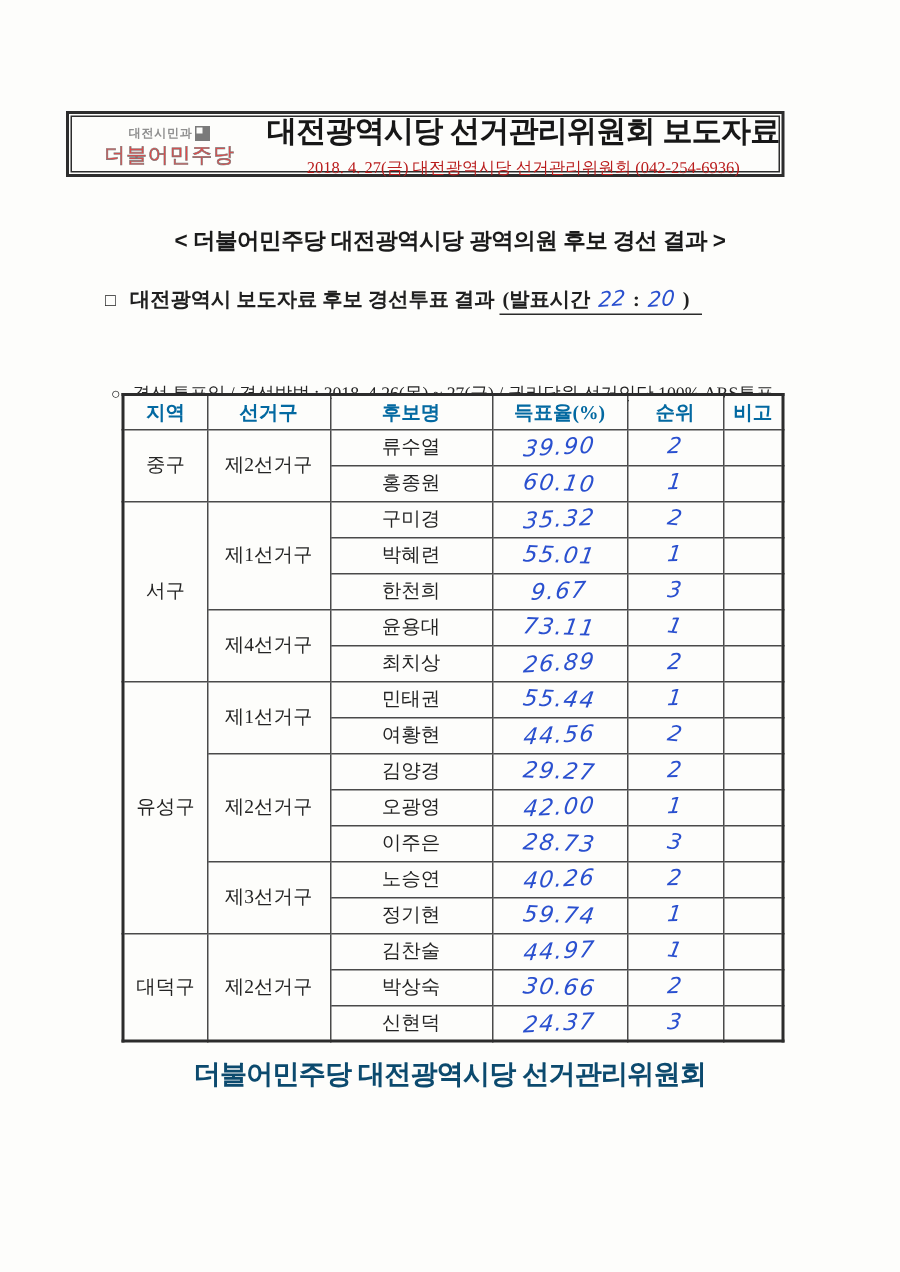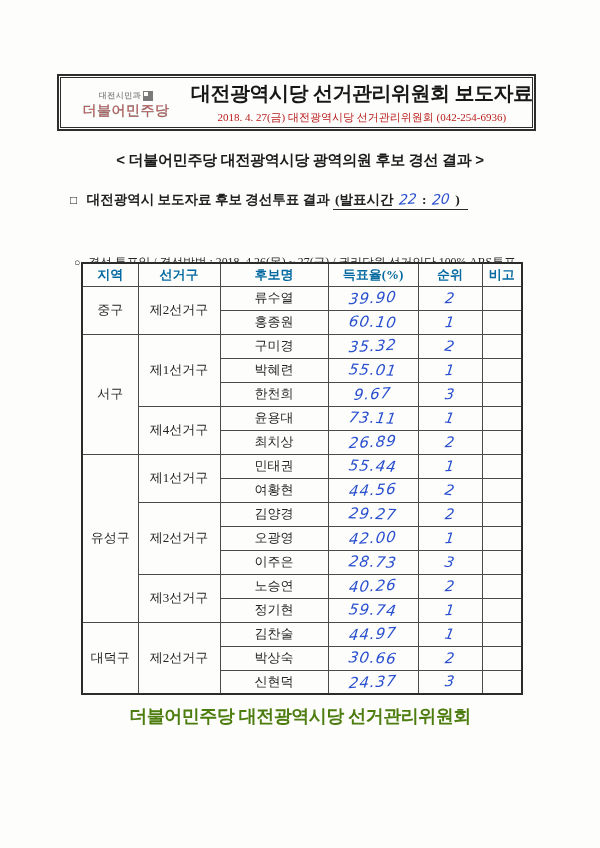--- a/index.html
+++ b/index.html
@@ -5,21 +5,21 @@
   :root{
     --ink:#1f1f1f;
     --pen:#2a50cf;
     --line:#3a3a3a;
   }
   *{margin:0;padding:0;box-sizing:border-box;}
   body{background:#ffffff;font-family:"Liberation Serif",serif;color:var(--ink);}
   .page{position:relative;width:600px;height:848px;background:#fdfdfb;overflow:hidden;}
 
   
-  .press-box{position:absolute;left:57px;top:74px;width:479px;height:57px;border:2px solid #2d2d2d;padding:1px;}
+  .press-box{position:absolute;left:44px;top:74px;width:479px;height:44px;border:2px solid #2d2d2d;padding:1px;}
   .press-box-inner{width:100%;height:100%;border:1px solid #2d2d2d;display:flex;align-items:center;}
   .logo{width:130px;flex:0 0 130px;text-align:center;padding-top:4px;}
   .logo-top{display:flex;align-items:flex-end;justify-content:center;gap:2px;color:#8f8f8f;font-family:"Liberation Sans",sans-serif;font-size:8px;font-weight:bold;letter-spacing:0.5px;}
   .logo-mark{width:10px;height:10px;background:#7a7a7a;position:relative;display:inline-block;}
   .logo-mark::after{content:"";position:absolute;left:1px;top:1px;width:4px;height:4px;background:#fdfdfb;}
   .logo-name{margin-top:1px;font-family:"Liberation Sans",sans-serif;font-size:14px;font-weight:normal;color:#ef4444;letter-spacing:0.5px;-webkit-text-stroke:0.4px #777;}
   .press-right{flex:1;text-align:center;padding-right:8px;}
   .press-title{font-family:"Liberation Sans",sans-serif;font-weight:bold;font-size:20px;letter-spacing:-0.5px;color:#171717;white-space:nowrap;}
   .press-date{margin-top:3px;font-size:11px;color:#b91c1c;white-space:nowrap;}
 
@@ -43,21 +43,21 @@
   .vote-table{position:absolute;left:81px;top:262px;border-collapse:collapse;table-layout:fixed;width:440px;border:2px solid #2c2c2c;}
   .vote-table th,.vote-table td{border:1px solid #4a4a4a;font-size:13px;text-align:center;vertical-align:middle;overflow:hidden;}
   .vote-table th{height:23px;font-weight:bold;color:#0369a1;background:#fdfdfb;}
   .vote-table td{height:24px;color:#242424;}
   .pct-hw{font-size:15px;letter-spacing:1px;transform:rotate(-3deg) skewX(-9deg);}
   .rank-hw{font-size:14.5px;transform:rotate(-2deg) skewX(-9deg);}
   .vote-table tr:nth-child(even) .pct-hw{transform:rotate(2deg) skewX(-7deg);}
   .vote-table tr:nth-child(3n) .rank-hw{transform:rotate(6deg) skewX(-5deg);}
 
   
-  .footer{position:absolute;top:704px;left:0;width:100%;text-align:center;font-family:"Liberation Sans",sans-serif;font-weight:bold;font-size:18px;letter-spacing:-0.5px;color:#4d7c0f;}
+  .footer{position:absolute;top:704px;left:0;width:100%;text-align:center;font-family:"Liberation Sans",sans-serif;font-weight:bold;font-size:18px;letter-spacing:-0.5px;color:#0c4a6e;}
 </style>
 </head>
 <body>
 
 <div class="page">
 
   <div class="press-box">
     <div class="press-box-inner">
       <div class="logo">
         <div class="logo-top">

